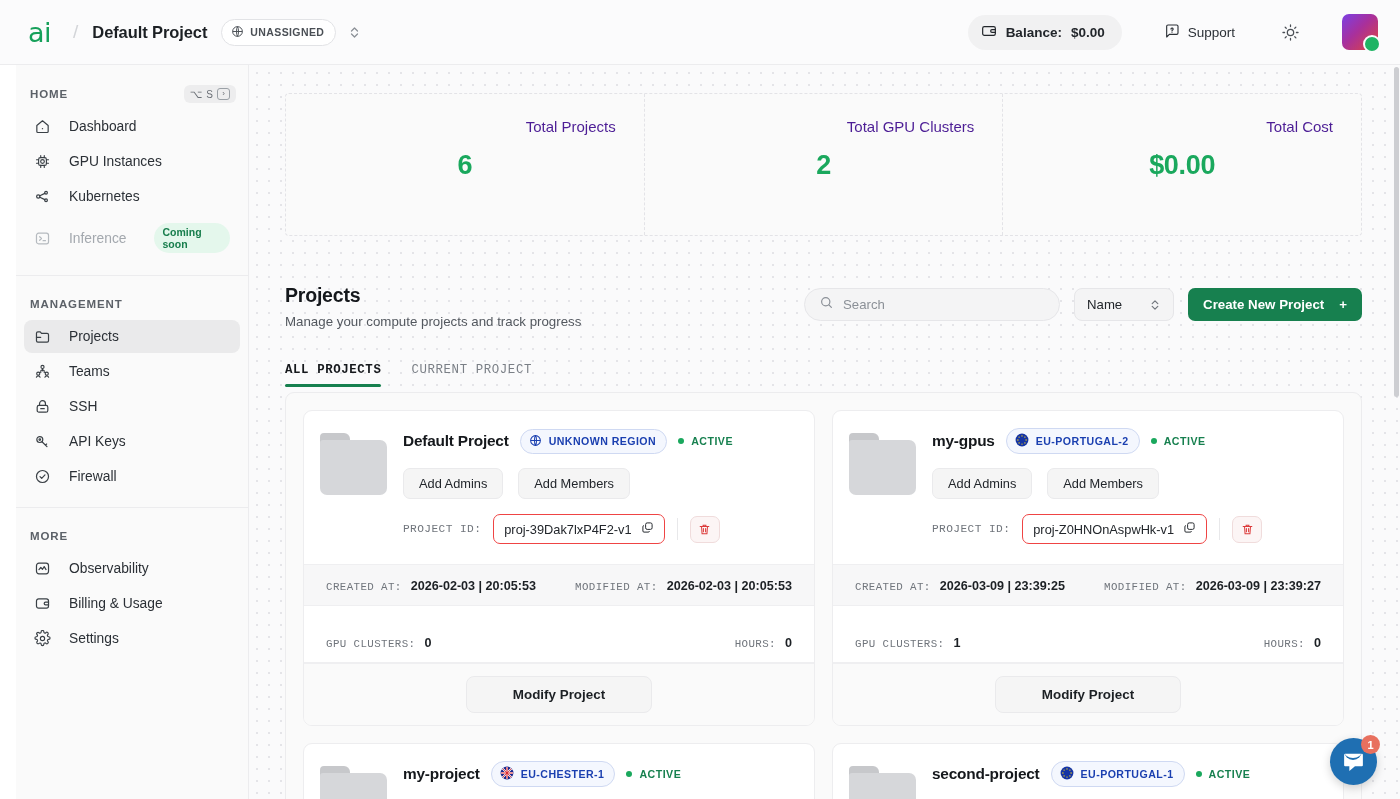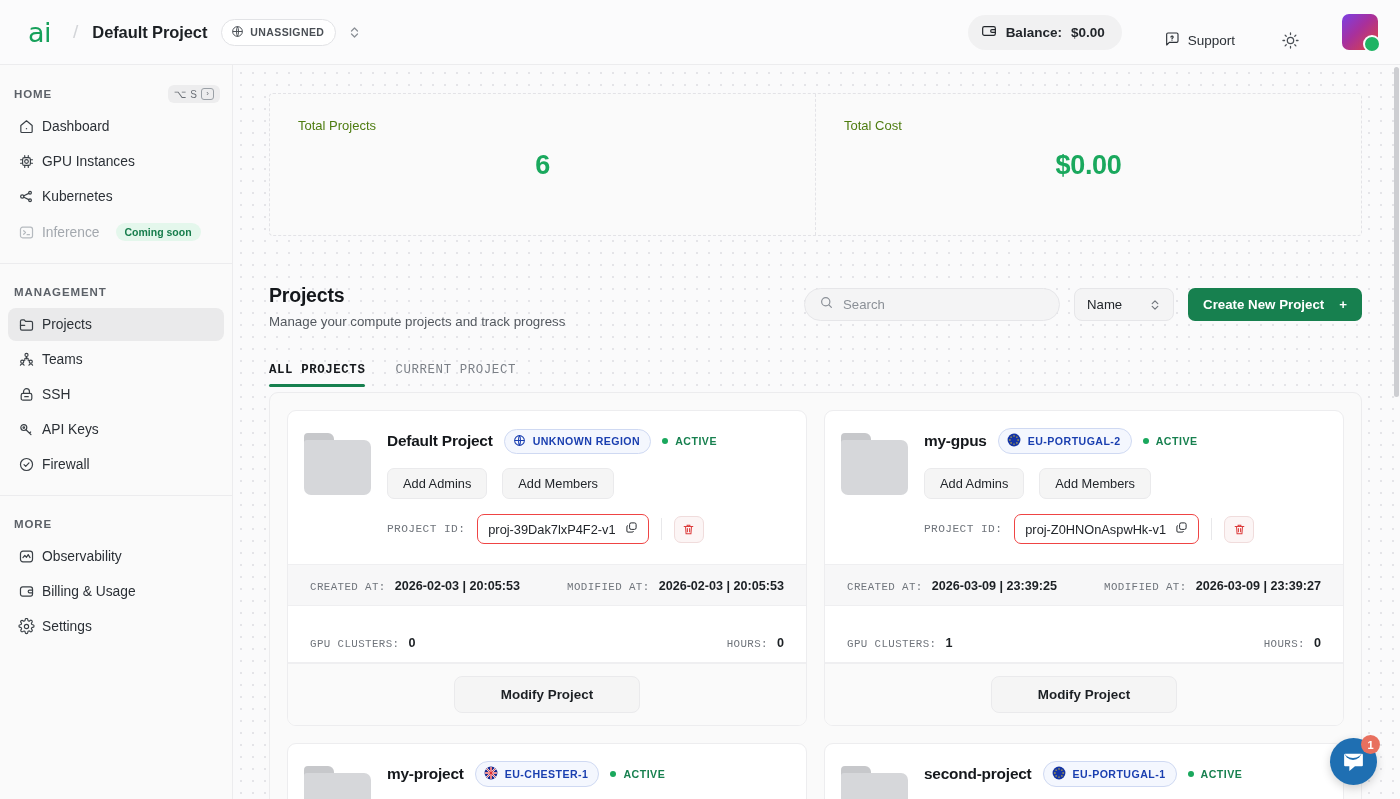--- a/index.html
+++ b/index.html
@@ -29,21 +29,21 @@
   .proj-name { font-size: 16.5px; font-weight: 600; color: #1c2024; letter-spacing: -0.1px; }
   .unassigned-pill {
     display: inline-flex; align-items: center; gap: 6px;
     margin-left: 14px;
     border: 1px solid #e2e3e6; border-radius: 999px;
     padding: 5px 11px 5px 9px;
     background: #fff;
     font-size: 10.5px; font-weight: 600; letter-spacing: 0.4px; color: #4a4f55;
   }
   .chev-updown { margin-left: 12px; color: #8b9097; display: flex; }
-  .topbar-right { margin-left: auto; display: flex; align-items: flex-end; gap: 8px; }
+  .topbar-right { margin-left: auto; display: flex; align-items: center; gap: 8px; }
   .balance-pill {
     display: inline-flex; align-items: center; gap: 9px;
     background: #f1f1f2; border-radius: 999px;
     padding: 8px 17px 8px 13px;
     font-size: 13.5px; color: #22262b;
   }
   .balance-pill b { font-weight: 700; }
   .balance-label { font-weight: 600; }
   .support-btn {
     display: inline-flex; align-items: center; gap: 8px;
@@ -54,21 +54,21 @@
     margin-left: 34px; width: 36px; height: 36px; border-radius: 7px; position: relative;
     background: linear-gradient(135deg,#7b3fe4 0%,#a8309c 45%,#e0453a 100%);
   }
   .avatar-top::after {
     content: ""; position: absolute; right: -3px; bottom: -3px;
     width: 14px; height: 14px; border-radius: 50%;
     background: #1fb464; border: 2px solid #fbfbfc;
   }
 
   
-  .body { flex: 1; display: flex; min-height: 0; }
+  .body { flex: 1; display: flex; min-height: 0; padding-left: 16px; }
 
   
   .sidebar {
     width: 233px; flex: 0 0 233px;
     background: #fafafa; border-right: 1px solid #ececee;
     padding: 14px 0 0 0; display: flex; flex-direction: column;
   }
   .sb-sec-head {
     display: flex; align-items: center;
     padding: 6px 12px 6px 14px; height: 30px;
@@ -81,21 +81,21 @@
     background: #ededee; border-radius: 6px; padding: 3px 6px;
     font-size: 10px; color: #6a6f76;
   }
   .kbd-pill .kglyph { font-size: 11px; line-height: 1; }
   .kbd-box {
     border: 1.2px solid #9aa0a6; border-radius: 3px;
     width: 13px; height: 12px; display: inline-flex; align-items: center; justify-content: center;
     font-size: 8px; line-height: 1;
   }
   .sb-item {
-    display: flex; align-items: center; gap: 7px;
+    display: flex; align-items: center; gap: 18px;
     margin: 1px 8px; padding: 8px 10px; border-radius: 8px;
     font-size: 13.8px; color: #2b3036; cursor: pointer;
   }
   .sb-item .ico { width: 17px; height: 17px; display: flex; align-items: center; justify-content: center; color: #3a4046; flex: 0 0 17px; }
   .sb-item.active { background: #eaeaeb; }
   .sb-item.disabled { color: #a3a8ae; }
   .sb-item.disabled .ico { color: #b5babf; }
   .soon-badge {
     margin-left: 9px; background: #e4f7ec; color: #177d4c;
     font-size: 10.5px; font-weight: 600; border-radius: 999px; padding: 3px 9px;
@@ -113,21 +113,21 @@
   .main-inner { padding: 28px 20px 0 34px; }
 
   
   .stats {
     display: flex; background: #fafafa;
     border: 1px dashed #e3e3e7; border-radius: 4px;
     margin: 0 18px 0 2px; height: 143px;
   }
   .stat { flex: 1; padding: 24px 28px; position: relative; }
   .stat + .stat { border-left: 1px dashed #e3e3e7; }
-  .stat-label { font-size: 13px; color: #4d7c0f; }
+  .stat-label { font-size: 15px; color: #4c1d95; text-align: right; }
   .stat-value {
     position: absolute; left: 0; right: 0; top: 56px;
     text-align: center; font-size: 27px; font-weight: 700; color: #1aa85d;
     letter-spacing: -0.3px;
   }
 
   
   .proj-head {
     display: flex; align-items: flex-start; margin: 48px 18px 0 2px;
   }
@@ -464,20 +464,24 @@
       </div>
     </div>
 
     <div class="main">
       <div class="main-inner">
 
         <div class="stats">
           <div class="stat">
             <div class="stat-label">Total Projects</div>
             <div class="stat-value">6</div>
+          </div>
+          <div class="stat">
+            <div class="stat-label">Total GPU Clusters</div>
+            <div class="stat-value">2</div>
           </div>
           <div class="stat">
             <div class="stat-label">Total Cost</div>
             <div class="stat-value">$0.00</div>
           </div>
         </div>
 
         <div class="proj-head">
           <div>
             <h2>Projects</h2>

